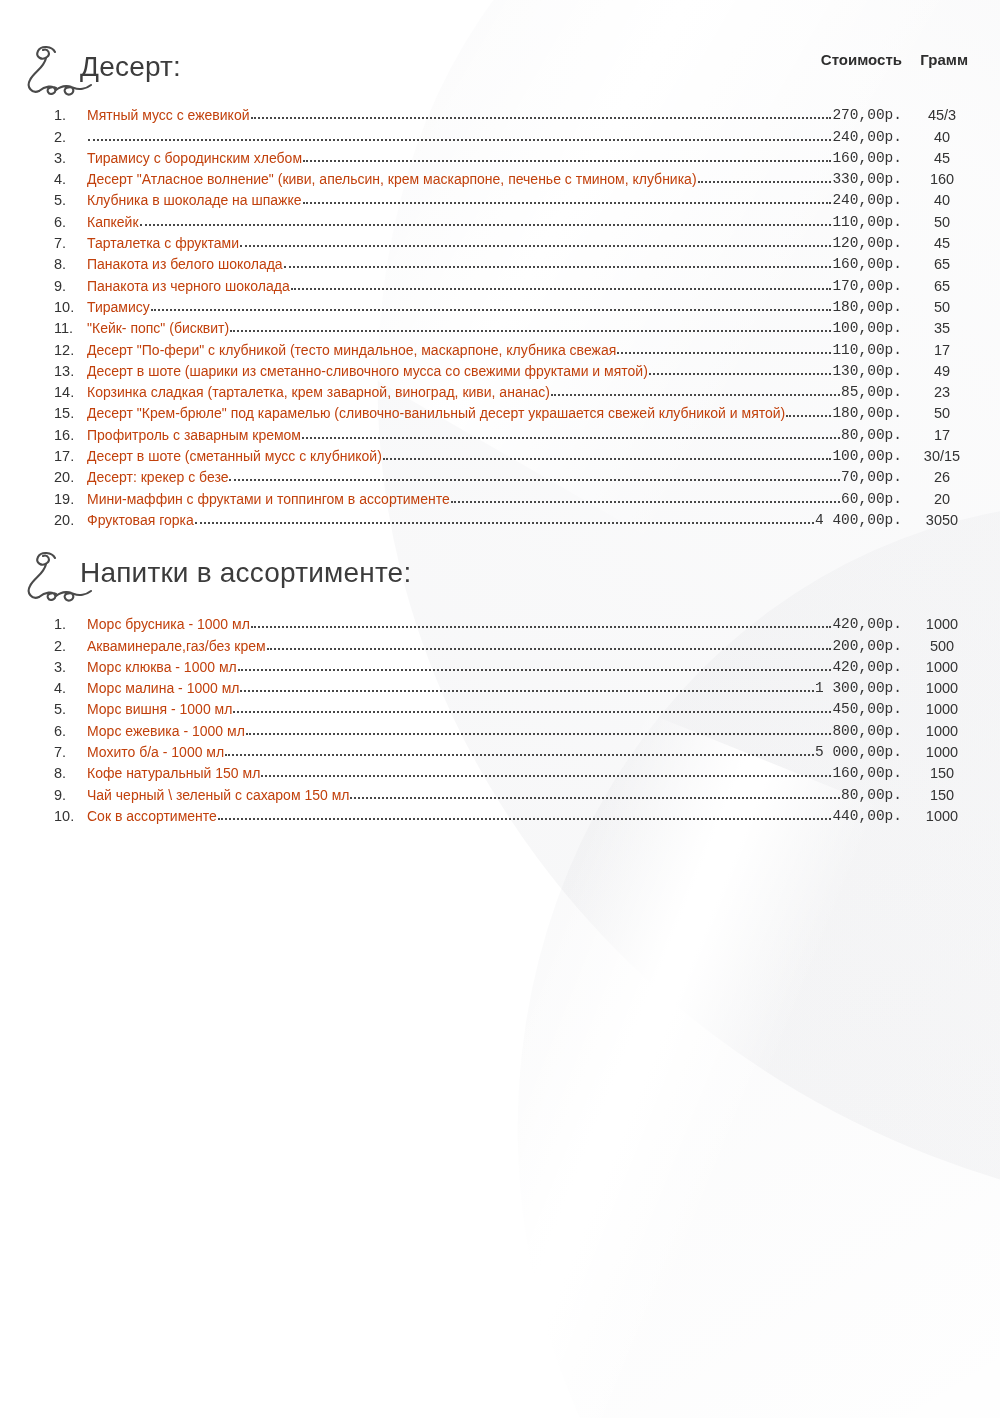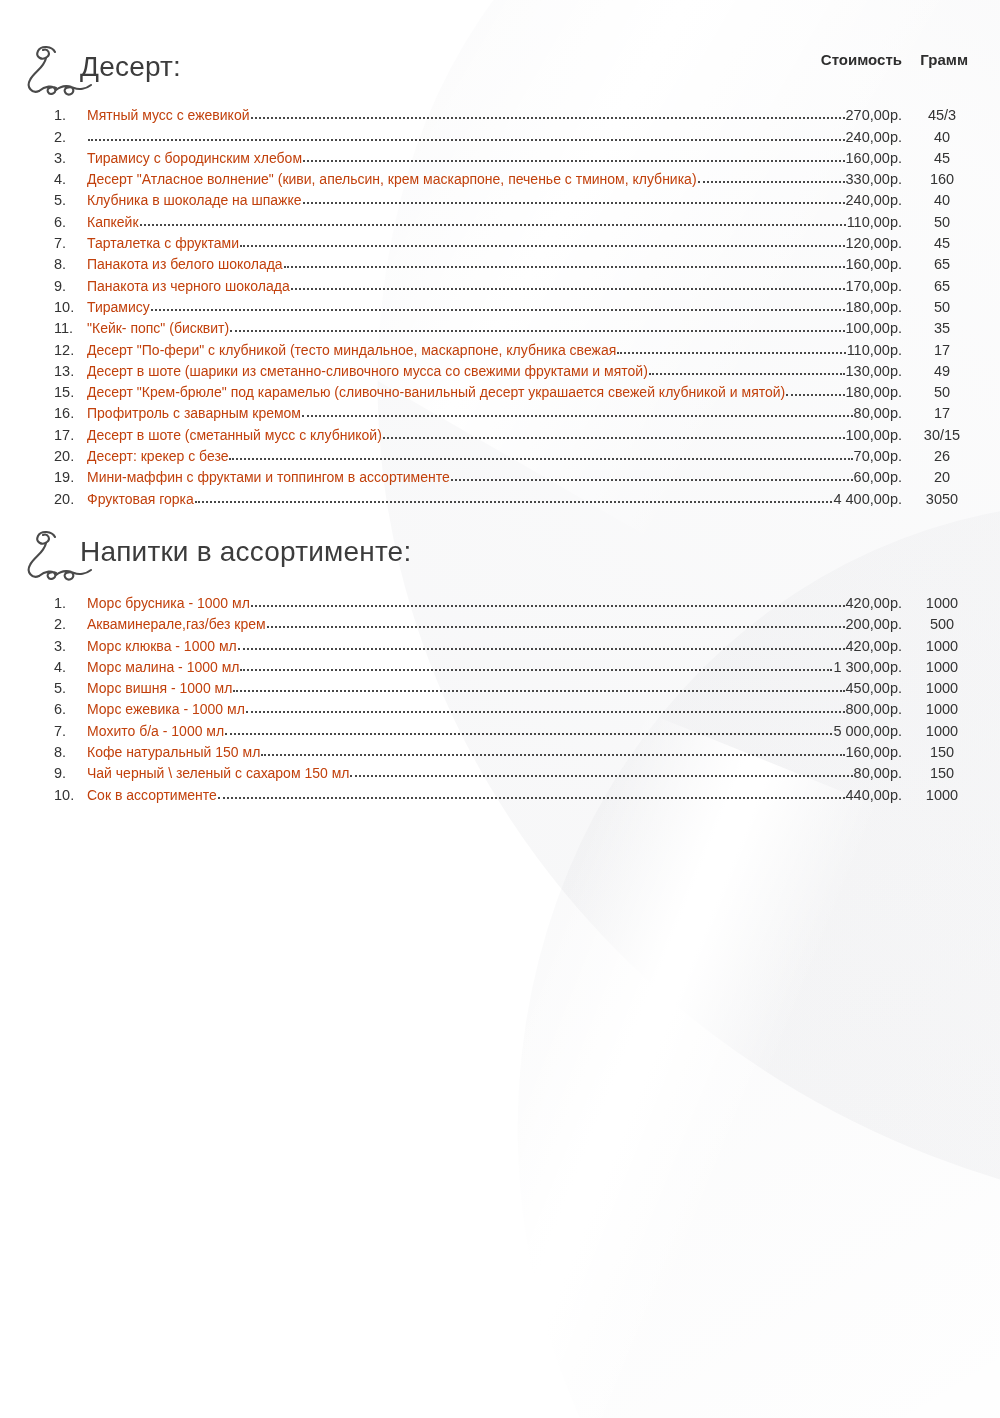--- a/index.html
+++ b/index.html
@@ -46,21 +46,21 @@
   .cols { margin-left: auto; display: flex; align-items: flex-end; margin-bottom: 16px; }
   .cols .ph { font-weight: bold; font-size: 15px; color: #2e2e2e; text-align: right; }
   .cols .gh { font-weight: bold; font-size: 15px; color: #2e2e2e; width: 52px; margin-left: 14px; text-align: right; }
 
   
   ol.rows { list-style: none; margin: 0; padding: 0; }
   .row { display: flex; align-items: flex-end; height: 21.3px; overflow: hidden; }
   .row .num { width: 33px; flex: 0 0 33px; font-size: 14.5px; color: #333; }
   .row .nm { white-space: nowrap; font-size: 14px; color: #c2410c; }
   .row .leader { flex: 1 1 10px; min-width: 8px; border-bottom: 2px dotted #474747; margin: 0 1px 4px 1px; }
-  .row .price { white-space: nowrap; font-size: 14.5px; color: #333; }
+  .row .price { white-space: nowrap; font-size: 14.5px; color: #333; font-family: Liberation Mono, monospace; }
   .row .gram { width: 52px; flex: 0 0 52px; margin-left: 14px; text-align: center; font-size: 14.5px; color: #333; }
 
   .sec2 { margin-top: 24px; }
   .sec2 .sec-head { margin-bottom: 17px; }
 </style>
 </head>
 <body>
 
 <div class="bg">
   <div class="sw1"></div>
@@ -172,20 +172,27 @@
     <span class="gram">17</span>
   </li>
         <li class="row">
     <span class="num">13.</span>
     <span class="nm">Десерт в шоте (шарики из сметанно-сливочного мусса со свежими фруктами и мятой)</span>
     <span class="leader"></span>
     <span class="price">130,00р.</span>
     <span class="gram">49</span>
   </li>
         <li class="row">
+    <span class="num">14.</span>
+    <span class="nm">Корзинка сладкая (тарталетка, крем заварной, виноград, киви, ананас)</span>
+    <span class="leader"></span>
+    <span class="price">85,00р.</span>
+    <span class="gram">23</span>
+  </li>
+        <li class="row">
     <span class="num">15.</span>
     <span class="nm">Десерт "Крем-брюле" под карамелью (сливочно-ванильный десерт украшается свежей клубникой и мятой)</span>
     <span class="leader"></span>
     <span class="price">180,00р.</span>
     <span class="gram">50</span>
   </li>
         <li class="row">
     <span class="num">16.</span>
     <span class="nm">Профитроль с заварным кремом</span>
     <span class="leader"></span>

